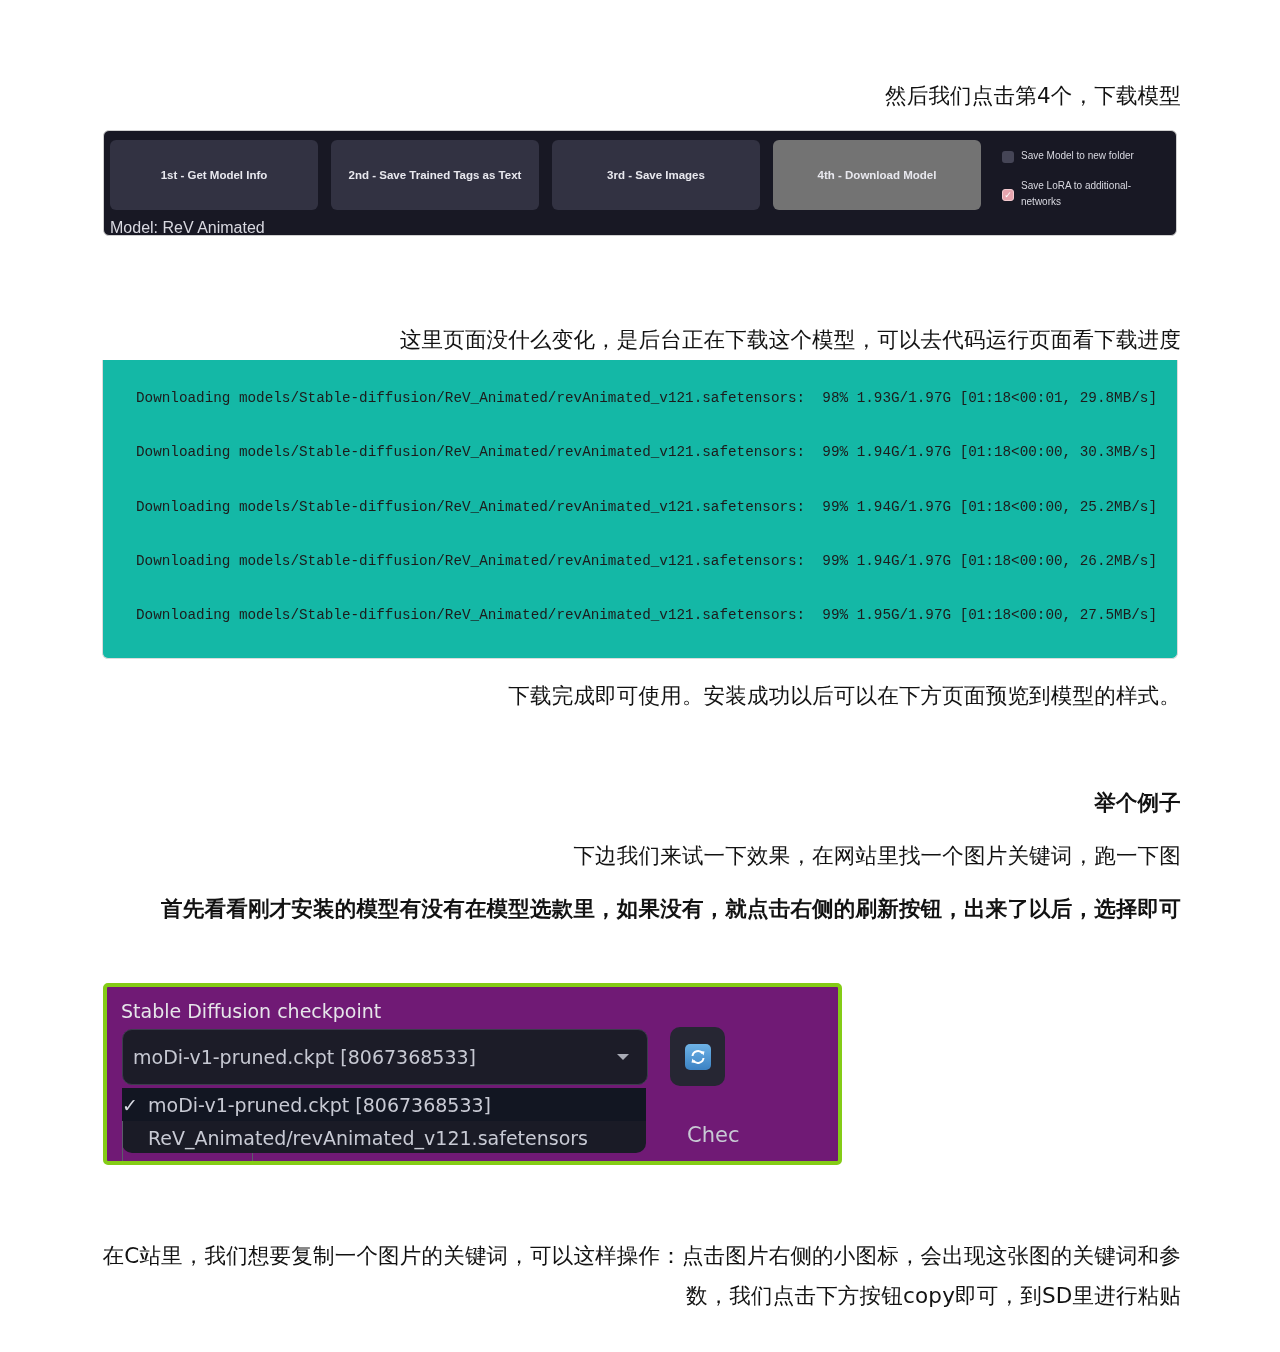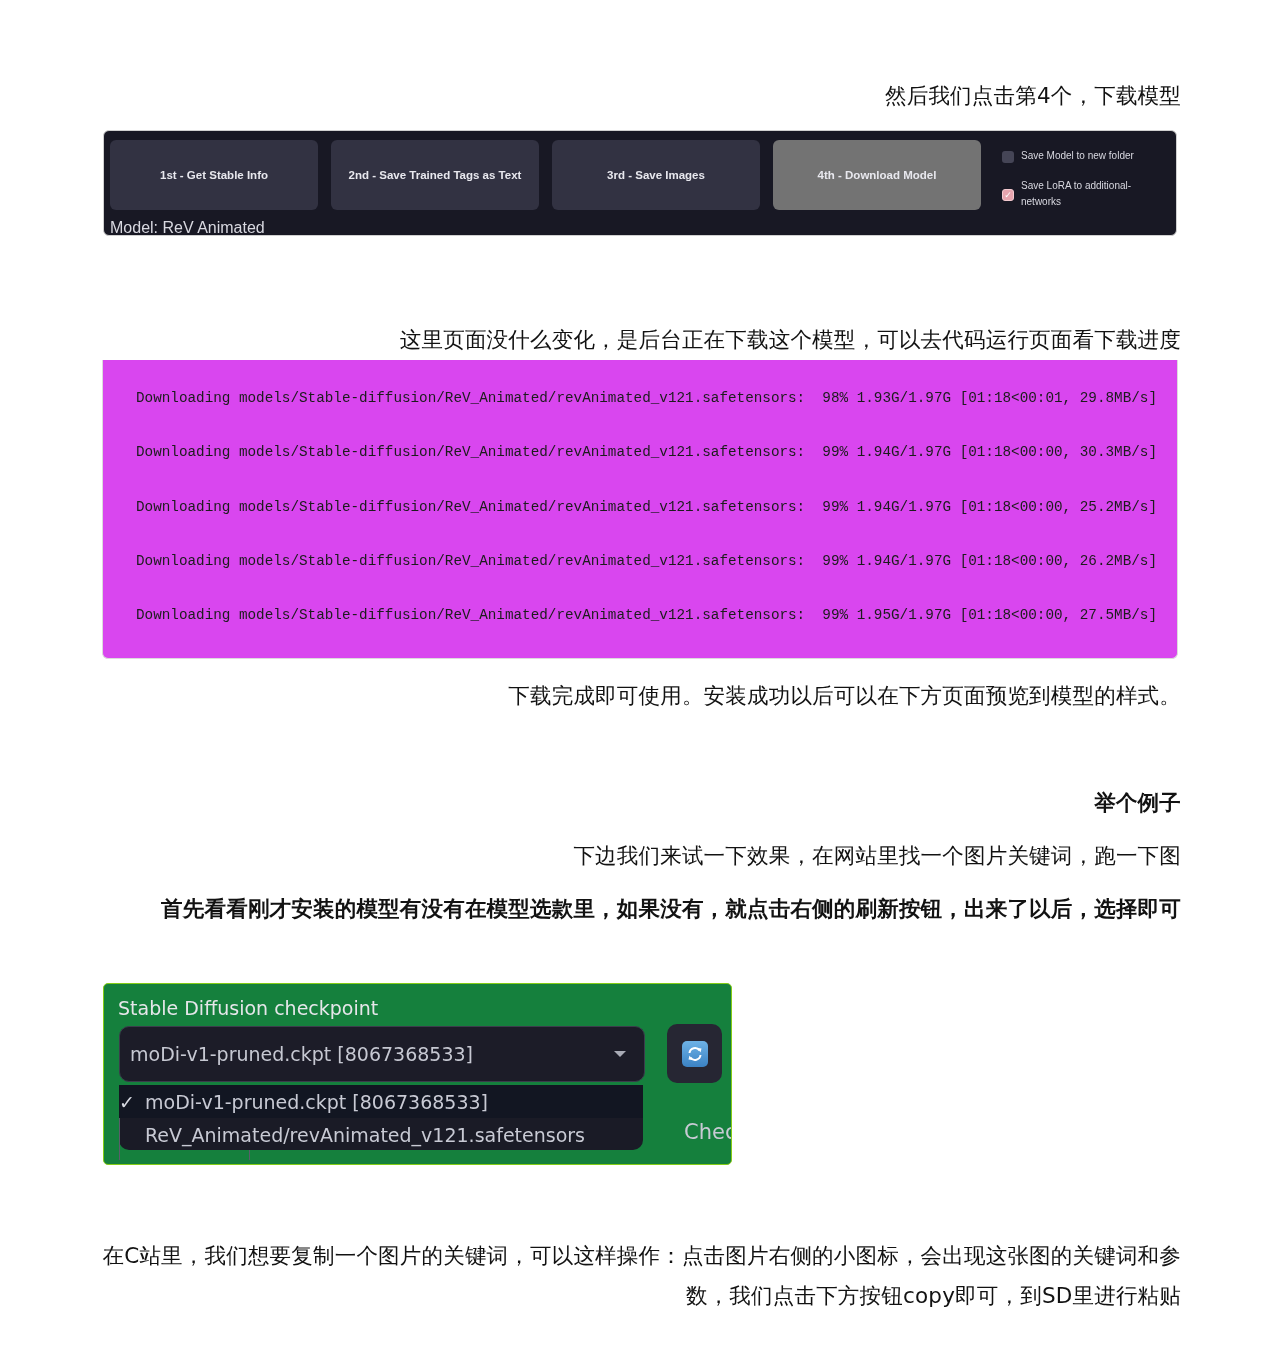--- a/index.html
+++ b/index.html
@@ -72,45 +72,45 @@
       color: #d8d8e0;
       font-family: "Liberation Sans", sans-serif;
       font-size: 16px;
     }
 
     
     .console {
       position: absolute;
       left: 102px; top: 360px;
       width: 1076px; height: 299px;
-      background: #d946ef;
+      background: #14b8a6;
       border: 1px solid #dcdcdc;
       border-top: none;
       border-radius: 0 0 6px 6px;
       overflow: hidden;
     }
     .console-inner {
       position: absolute;
       left: 33px; top: -7px;
       font-family: "Liberation Mono", "DejaVu Sans Mono", monospace;
       font-size: 14.3px;
       line-height: 18.1px;
       color: #1c1c1c;
       white-space: pre;
     }
     .console-line { height: 18.1px; }
 
     
     .panel3 {
       position: absolute;
       left: 103px; top: 983px;
-      width: 629px; height: 182px;
-      background: #15803d;
+      width: 739px; height: 182px;
+      background: #701a75;
       border-radius: 5px;
-      border: 1px solid #84cc16;
+      border: 4px solid #84cc16;
       overflow: hidden;
       font-family: "DejaVu Sans", sans-serif;
     }
     .p3-label {
       position: absolute;
       left: 14px; top: 13px;
       color: #e6e6ea;
       font-size: 19px;
     }
     .p3-select {
@@ -184,21 +184,21 @@
       color: #c8cad4;
       font-size: 21px;
     }
   </style>
 </head>
 <body>
 
 <div class="para" style="top:76px;">然后我们点击第4个，下载模型</div>
 
 <div class="panel1">
-  <div class="p1-btn" style="left:6px;">1st - Get Stable Info</div>
+  <div class="p1-btn" style="left:6px;">1st - Get Model Info</div>
   <div class="p1-btn" style="left:227px;">2nd - Save Trained Tags as Text</div>
   <div class="p1-btn" style="left:448px;">3rd - Save Images</div>
   <div class="p1-btn active" style="left:669px;">4th - Download Model</div>
 
   <div class="p1-check" style="top:17px;">
     <span class="box"></span>
     <span>Save Model to new folder</span>
   </div>
   <div class="p1-check" style="top:47px; width:150px;">
     <span class="box checked">✓</span>

